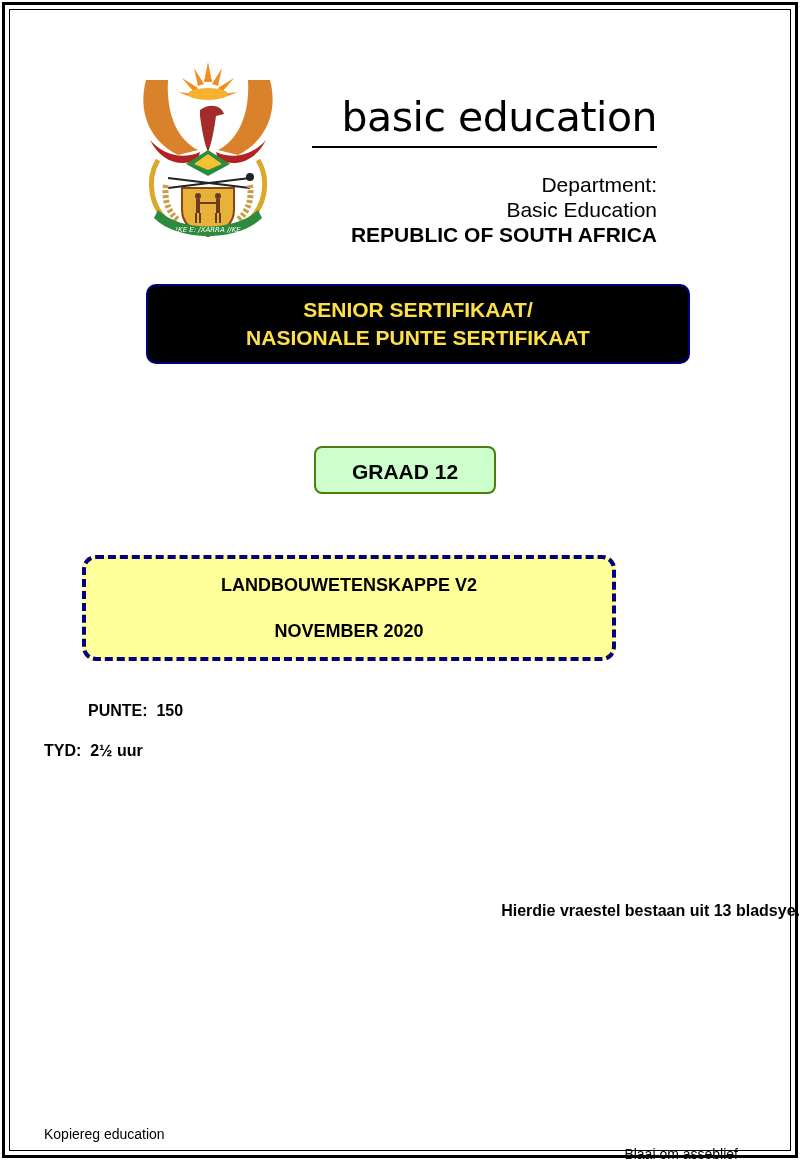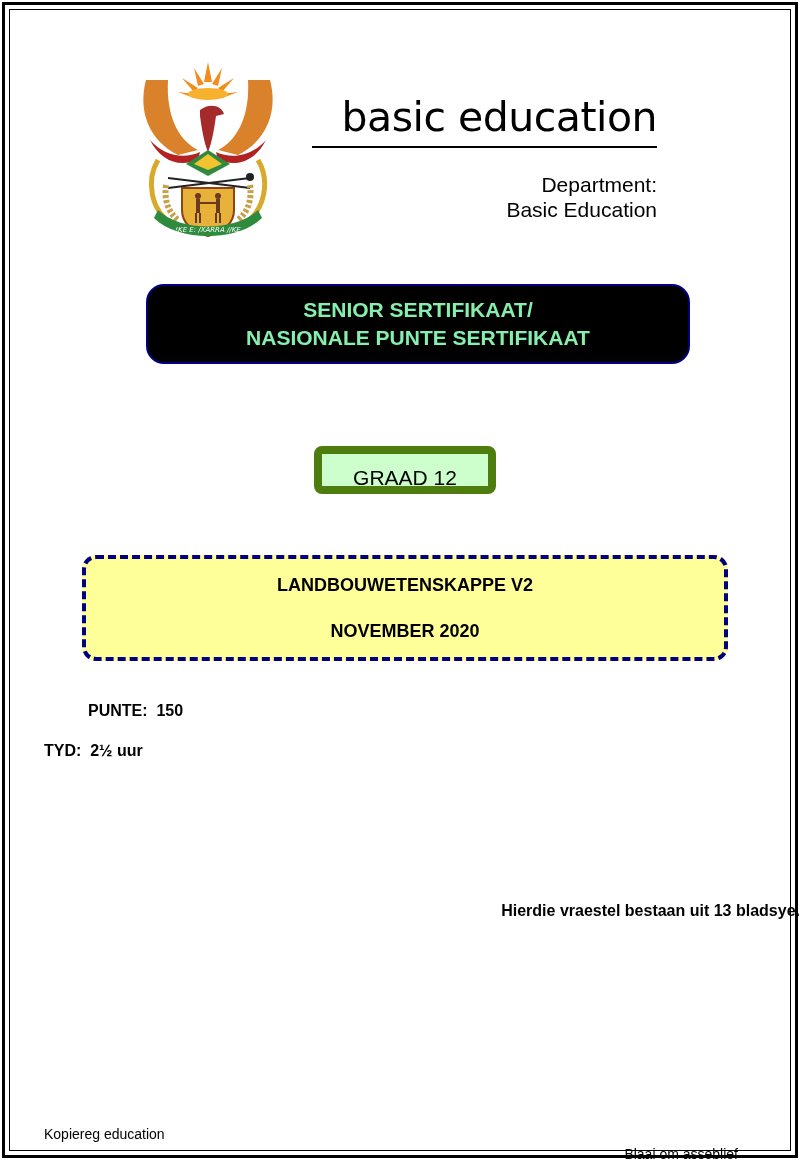--- a/index.html
+++ b/index.html
@@ -8,25 +8,25 @@
   .page-border-inner { position: absolute; left: 9px; top: 9px; width: 780px; height: 1140px; border: 1px solid #000; }
 
   .crest { position: absolute; left: 138px; top: 60px; width: 140px; height: 180px; }
 
   .brand { position: absolute; left: 312px; top: 92px; width: 345px; text-align: right; }
   .brand-title { font-family: "DejaVu Sans", sans-serif; font-size: 41px; font-weight: normal; letter-spacing: -0.5px; line-height: 50px; margin: 0; }
   .brand-rule { height: 2px; background: #000; margin-top: 4px; width: 345px; }
   .brand-dept { font-size: 21px; line-height: 25px; margin-top: 24px; }
   .brand-republic { font-size: 21px; font-weight: bold; line-height: 25px; }
 
-  .cert-box { position: absolute; left: 146px; top: 284px; width: 540px; height: 76px; background: #000; border: 2px solid #000080; border-radius: 18px; color: #86efac; font-weight: bold; font-size: 21px; text-align: center; display: flex; flex-direction: column; justify-content: center; line-height: 28px; }
+  .cert-box { position: absolute; left: 146px; top: 284px; width: 540px; height: 76px; background: #000; border: 2px solid #000080; border-radius: 10px; color: #fde047; font-weight: bold; font-size: 21px; text-align: center; display: flex; flex-direction: column; justify-content: center; line-height: 28px; }
 
-  .grade-box { position: absolute; left: 314px; top: 446px; width: 182px; height: 48px; background: #ccffcc; border: 8px solid #4d7c0f; border-radius: 8px; font-weight: normal; font-size: 21px; text-align: center; line-height: 48px; box-sizing: border-box; }
+  .grade-box { position: absolute; left: 314px; top: 446px; width: 182px; height: 48px; background: #ccffcc; border: 2px solid #4d7c0f; border-radius: 8px; font-weight: bold; font-size: 21px; text-align: center; line-height: 48px; box-sizing: border-box; }
 
-  .subject-box { position: absolute; left: 82px; top: 555px; width: 646px; height: 106px; background: #ffff99; border: 4px dashed #000080; border-radius: 14px; box-sizing: border-box; font-weight: bold; font-size: 18px; text-align: center; }
+  .subject-box { position: absolute; left: 82px; top: 555px; width: 534px; height: 106px; background: #ffff99; border: 4px dashed #000080; border-radius: 14px; box-sizing: border-box; font-weight: bold; font-size: 18px; text-align: center; }
   .subject-line1 { position: absolute; left: 0; right: 0; top: 16px; }
   .subject-line2 { position: absolute; left: 0; right: 0; top: 62px; }
 
   .info { position: absolute; left: 44px; font-weight: bold; font-size: 16px; }
   .info-marks { top: 702px; margin-left: 44px; }
   .info-time { top: 742px; }
 
   .pages-note { position: absolute; left: 0; right: 0; top: 902px; text-align: right; font-weight: bold; font-size: 16px; }
 
   .footer-left { position: absolute; left: 44px; top: 1126px; font-size: 14px; }
@@ -87,20 +87,21 @@
 
   <path d="M16,158 C40,182 100,182 124,158 L120,150 C98,172 42,172 20,150 Z" fill="#2e8b3e"></path>
   <text x="70" y="172" font-size="7" font-family="DejaVu Sans, sans-serif" fill="#fff" text-anchor="middle" font-style="italic">!KE E: /XARRA //KE</text>
 </svg>
 
 <div class="brand">
   <div class="brand-title">basic education</div>
   <div class="brand-rule"></div>
   <div class="brand-dept">Department:</div>
   <div class="brand-dept" style="margin-top:0">Basic Education</div>
+  <div class="brand-republic">REPUBLIC OF SOUTH AFRICA</div>
 </div>
 
 <div class="cert-box">
   <div>SENIOR SERTIFIKAAT/</div>
   <div>NASIONALE PUNTE SERTIFIKAAT</div>
 </div>
 
 <div class="grade-box">GRAAD 12</div>
 
 <div class="subject-box">

